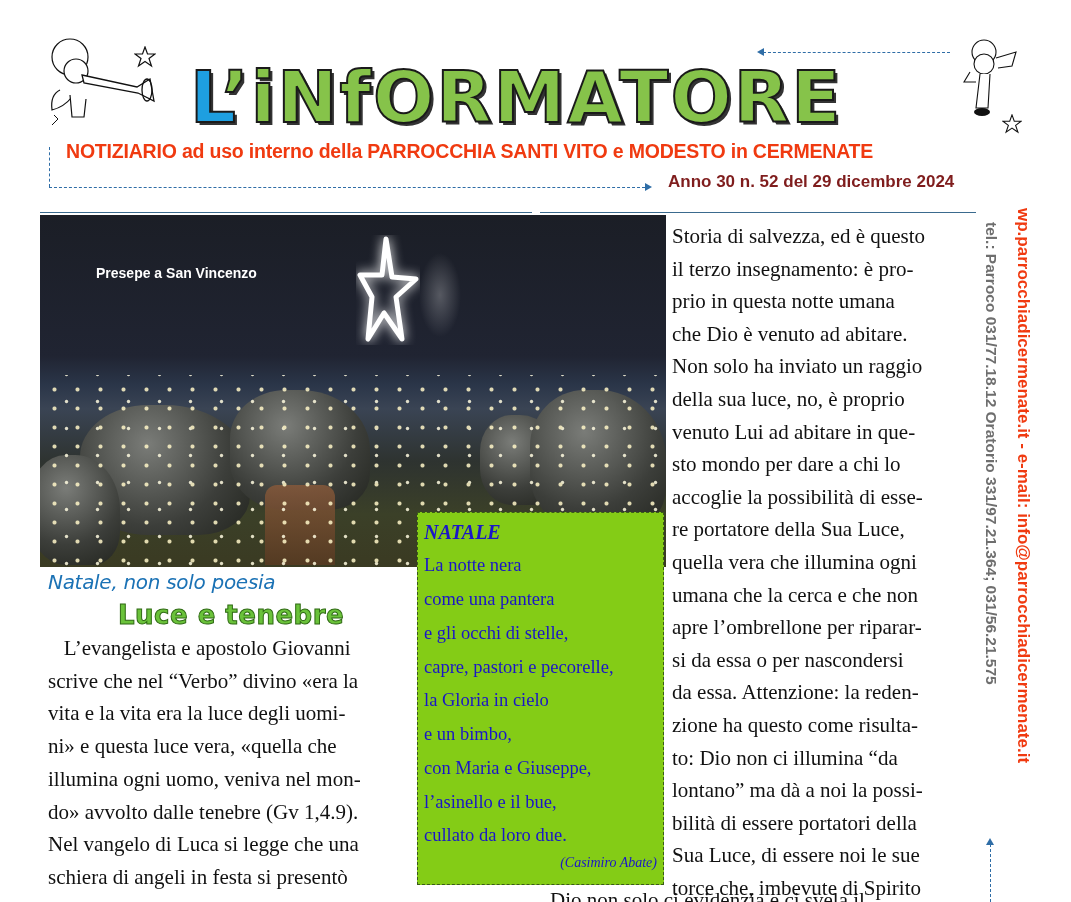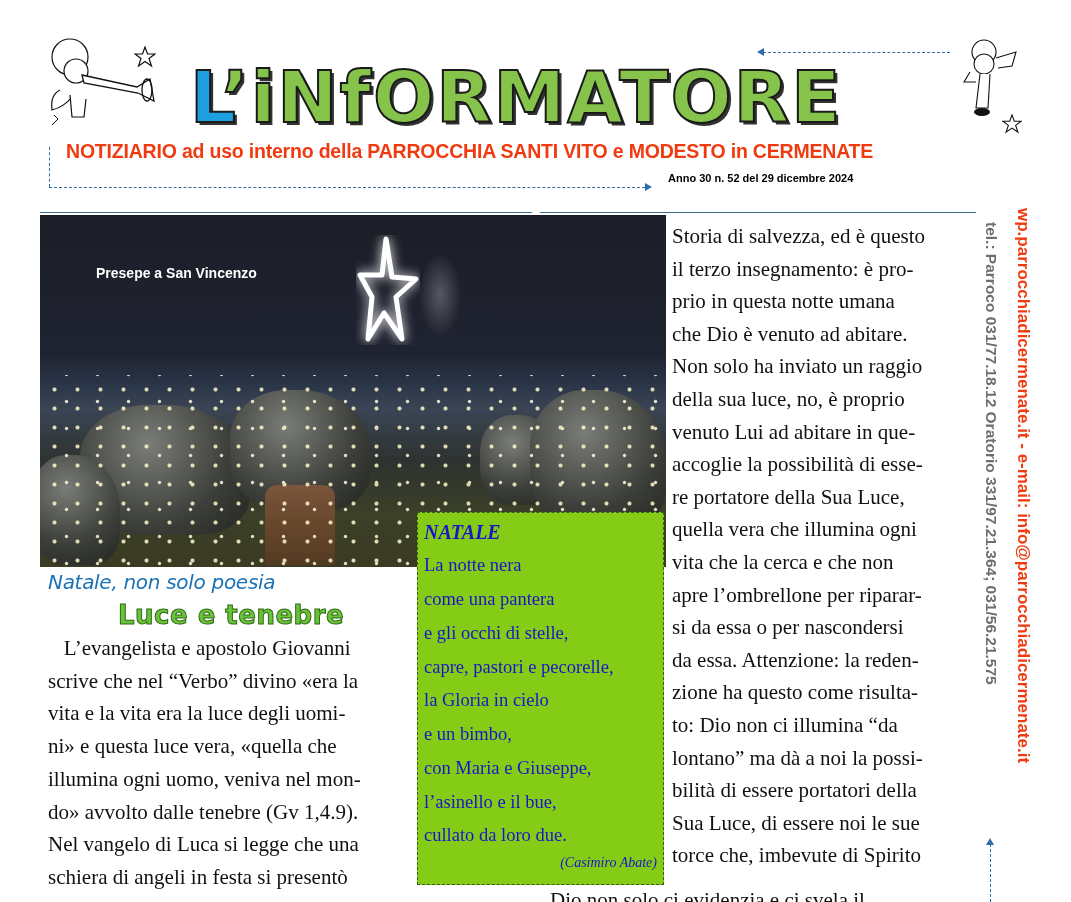--- a/index.html
+++ b/index.html
@@ -6,21 +6,21 @@
   body { width:1071px; height:902px; position:relative; overflow:hidden; font-family:"Liberation Serif", serif; }
   .abs { position:absolute; }
 
   
   .angel { position:absolute; }
   .logo { position:absolute; left:190px; top:52px; height:90px; width:700px; }
   .logo-text { font-family:"DejaVu Sans", sans-serif; font-weight:bold; font-size:72px; letter-spacing:2px; line-height:90px; white-space:nowrap; }
   .logo-L { color:#1e9fe0; -webkit-text-stroke:2px #1a1a1a; text-shadow:3px 3px 0 #333; }
   .logo-rest { color:#86c34a; -webkit-text-stroke:2px #1a1a1a; text-shadow:3px 3px 0 #333;margin-top:48px; }
   .subtitle { position:absolute; left:66px; top:140px; font-family:"Liberation Sans", sans-serif; font-weight:bold; font-size:19.5px; color:#f03a10; white-space:nowrap; letter-spacing:-0.2px; }
-  .issue { position:absolute; left:668px; top:172px; font-family:"Liberation Sans", sans-serif; font-weight:bold; font-size:11px; color:#000000; white-space:nowrap; }
+  .issue { position:absolute; left:668px; top:172px; font-family:"Liberation Sans", sans-serif; font-weight:bold; font-size:17px; color:#7f1d1d; white-space:nowrap; }
   .dash-h { position:absolute; border-top:1.5px dashed #2f6da6; height:0; }
   .dash-v { position:absolute; border-left:1.5px dashed #2f6da6; width:0; }
   .rule { position:absolute; height:0; border-top:1.5px solid #3a6a8e; }
 
   
   .photo { position:absolute; left:40px; top:215px; width:626px; height:352px; overflow:hidden;
     background:
       radial-gradient(ellipse 30px 60px at 400px 80px, rgba(255,255,255,0.25), transparent 70%),
       linear-gradient(180deg, #1b1e26 0%, #202432 40%, #2a3548 48%, #3a4454 55%, #2e3330 70%, #3b4028 85%, #3a3a22 100%);
   }
@@ -139,24 +139,25 @@
 </div>
 
 <div class="body-text" style="left:672px;top:220px;line-height:32.6px">
   <div>Storia di salvezza, ed è questo</div>
   <div>il terzo insegnamento: è pro-</div>
   <div>prio in questa notte umana</div>
   <div>che Dio è venuto ad abitare.</div>
   <div>Non solo ha inviato un raggio</div>
   <div>della sua luce, no, è proprio</div>
   <div>venuto Lui ad abitare in que-</div>
+  <div>sto mondo per dare a chi lo</div>
   <div>accoglie la possibilità di esse-</div>
   <div>re portatore della Sua Luce,</div>
   <div>quella vera che illumina ogni</div>
-  <div>vita che la cerca e che non</div>
+  <div>umana che la cerca e che non</div>
   <div>apre l’ombrellone per riparar-</div>
   <div>si da essa o per nascondersi</div>
   <div>da essa. Attenzione: la reden-</div>
   <div>zione ha questo come risulta-</div>
   <div>to: Dio non ci illumina “da</div>
   <div>lontano” ma dà a noi la possi-</div>
   <div>bilità di essere portatori della</div>
   <div>Sua Luce, di essere noi le sue</div>
   <div>torce che, imbevute di Spirito</div>
 

